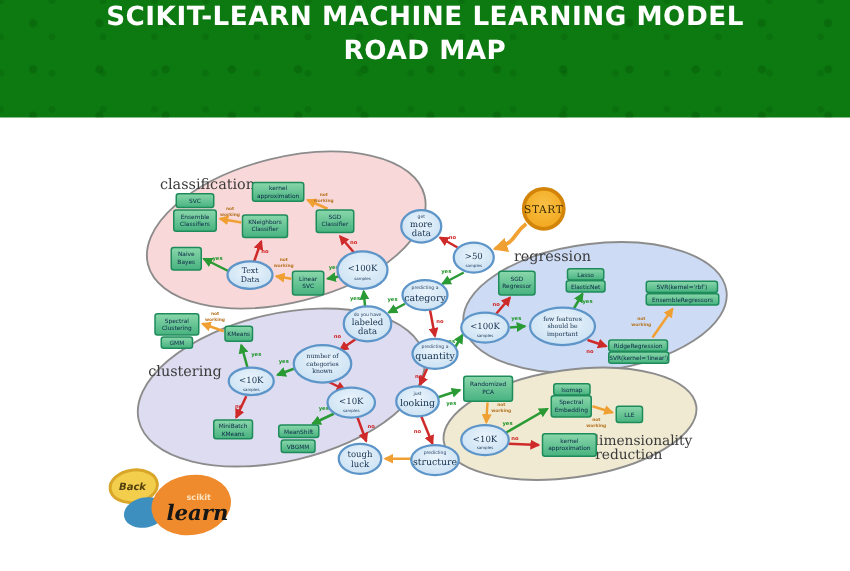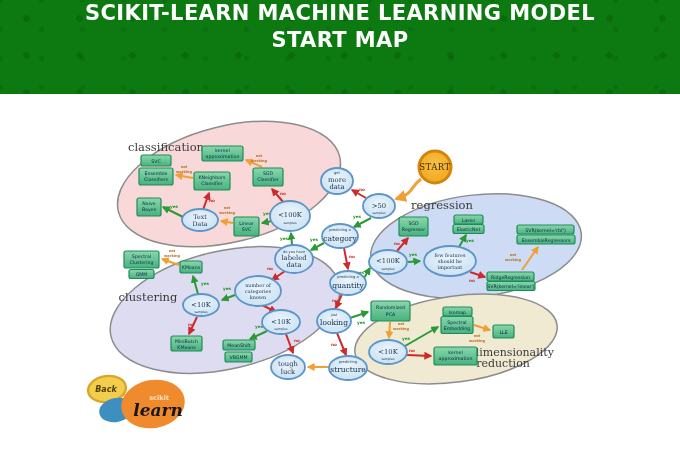--- a/index.html
+++ b/index.html
@@ -42,21 +42,21 @@
   .logo-scikit{font-size:6.5px;font-weight:bold;fill:#ffe2bd;font-family:"DejaVu Sans",sans-serif;}
   .logo-learn{font-size:17px;font-style:italic;font-weight:bold;fill:#161616;font-family:"DejaVu Serif",serif;}
 </style>
 </head>
 <body>
 
 <div class="page">
   <div class="header">
     <div class="titlebox">
       <div>SCIKIT-LEARN MACHINE LEARNING MODEL</div>
-      <div>START MAP</div>
+      <div>ROAD MAP</div>
     </div>
   </div>
 
   <svg width="680" height="363" viewBox="0 0 680 363">
     <defs>
       <linearGradient id="gbox" x1="0" y1="0" x2="0" y2="1">
         <stop offset="0" stop-color="#8ad7ab"></stop>
           <stop offset="1" stop-color="#47b27f"></stop>
       </linearGradient>
       <radialGradient id="gnode" cx="0.5" cy="0.4" r="0.85">

